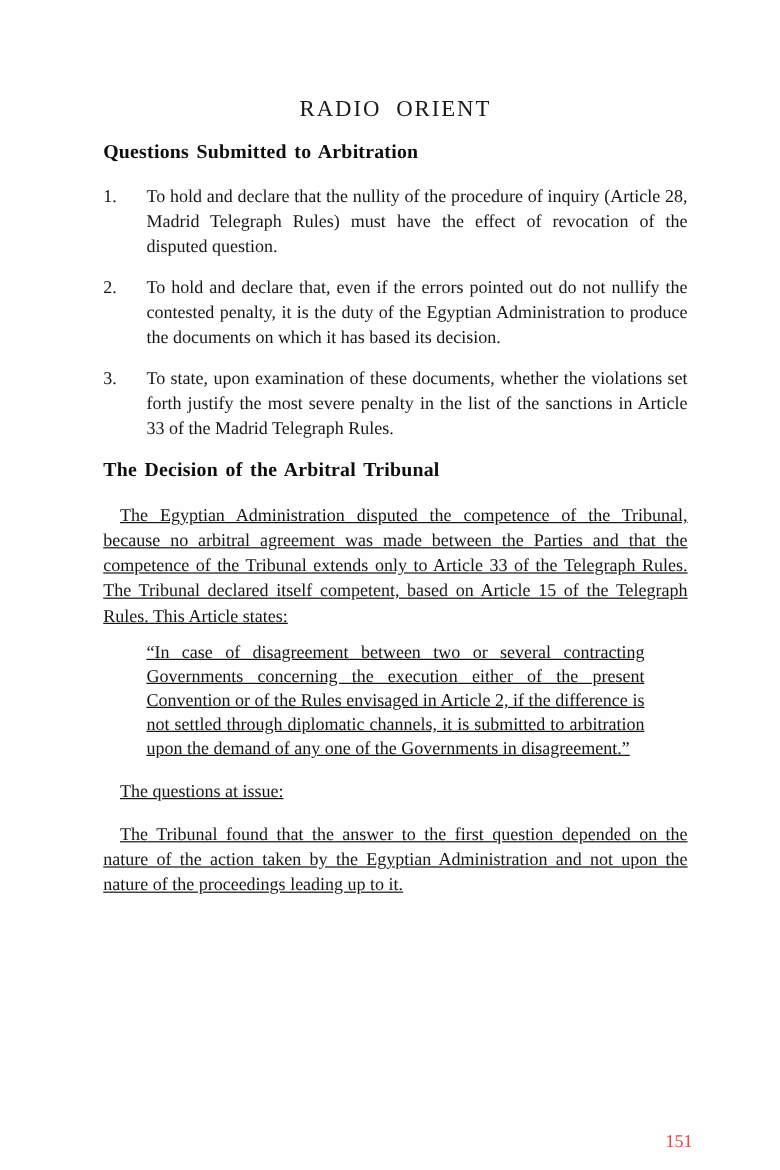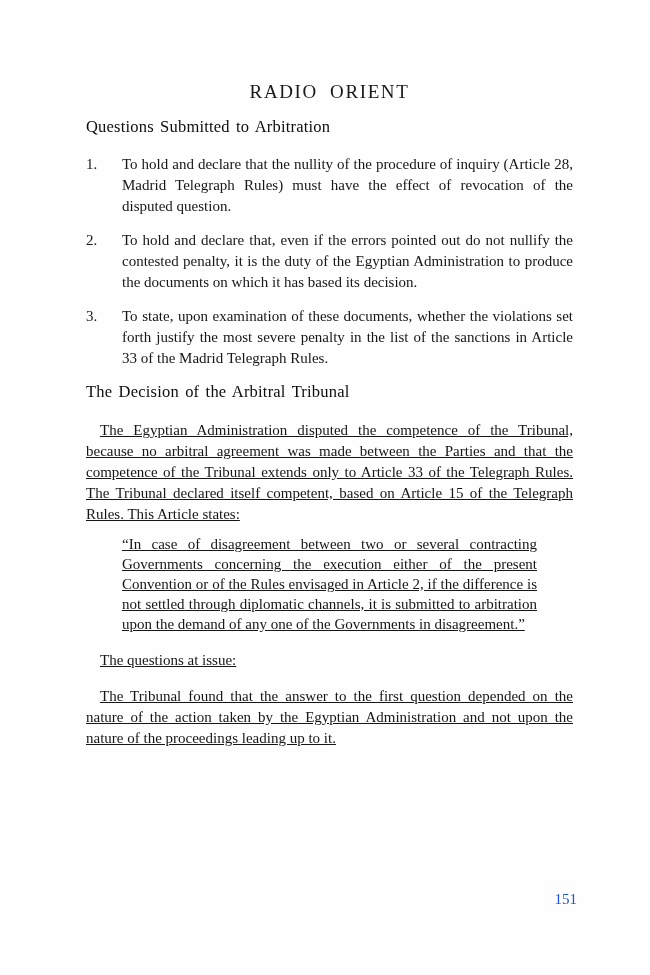--- a/index.html
+++ b/index.html
@@ -25,21 +25,21 @@
     font-size: 19px;
     line-height: 13px;
     letter-spacing: 1.6px;
     word-spacing: 6px;
     margin: 0 0 19px 0;
     color: #1a1a1a;
   }
   .section-heading {
     font-size: 16.5px;
     line-height: 20px;
-    font-weight: normal;
+    font-weight: bold;
     margin: 0 0 17px 0;
     color: #0d0d0d;
     letter-spacing: 0.2px;
     word-spacing: 2px;
   }
   .section-heading.second {
     margin-top: 8px;
     margin-bottom: 18px;
   }
   .num-list {
@@ -72,24 +72,24 @@
   p.questions-line { margin-bottom: 15px; }
   blockquote.article-quote {
     margin: 9px 36px 16px 36px;
     padding: 0;
     text-align: justify;
     line-height: 20px;
     text-decoration: underline;
   }
   .page-number {
     position: absolute;
-    top: 891px;
+    top: 944px;
     right: 73px;
     font-size: 15px;
-    color: #1d4ed8;
+    color: #ef4444;
   }
 </style>
 </head>
 <body>
 
 <div class="page">
 
   <div class="running-head">RADIO ORIENT</div>
 
   <h1 class="section-heading">Questions Submitted to Arbitration</h1>

